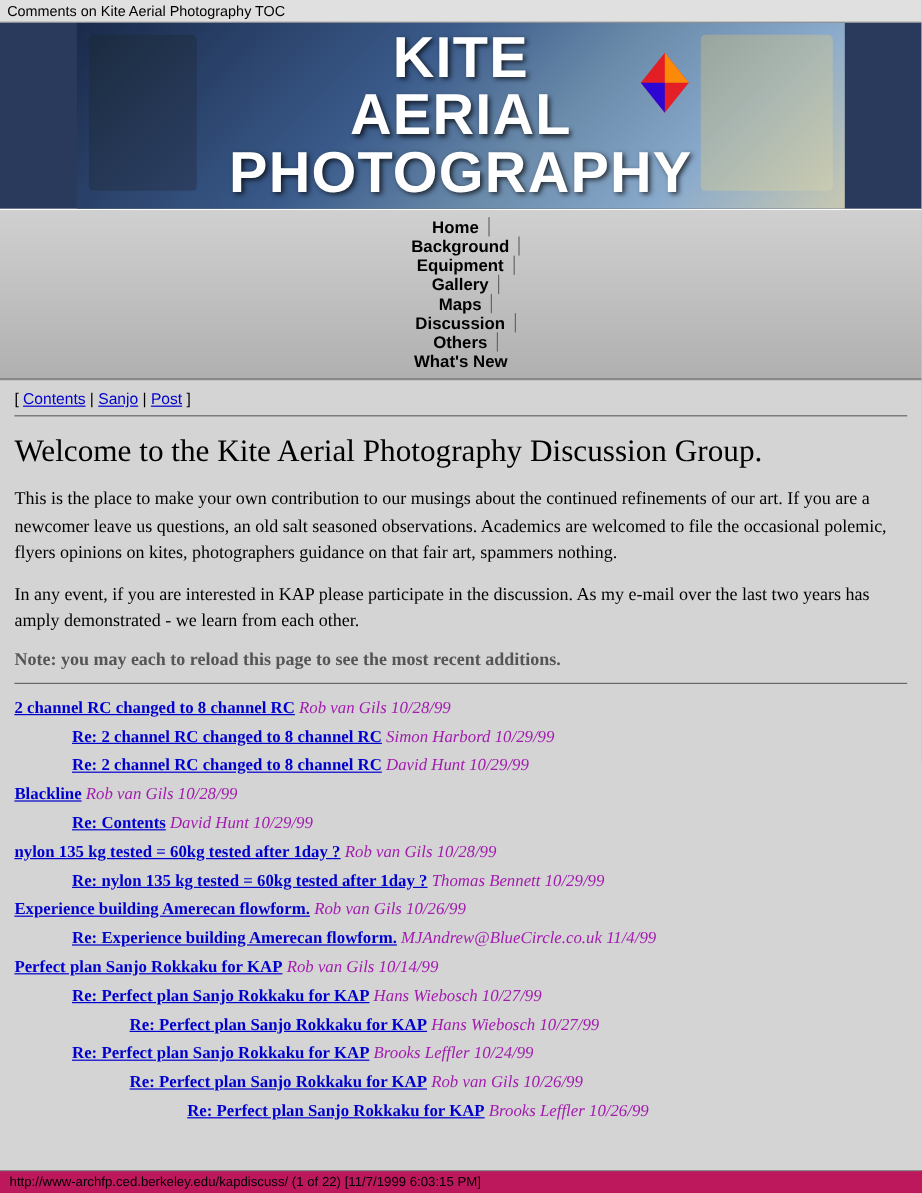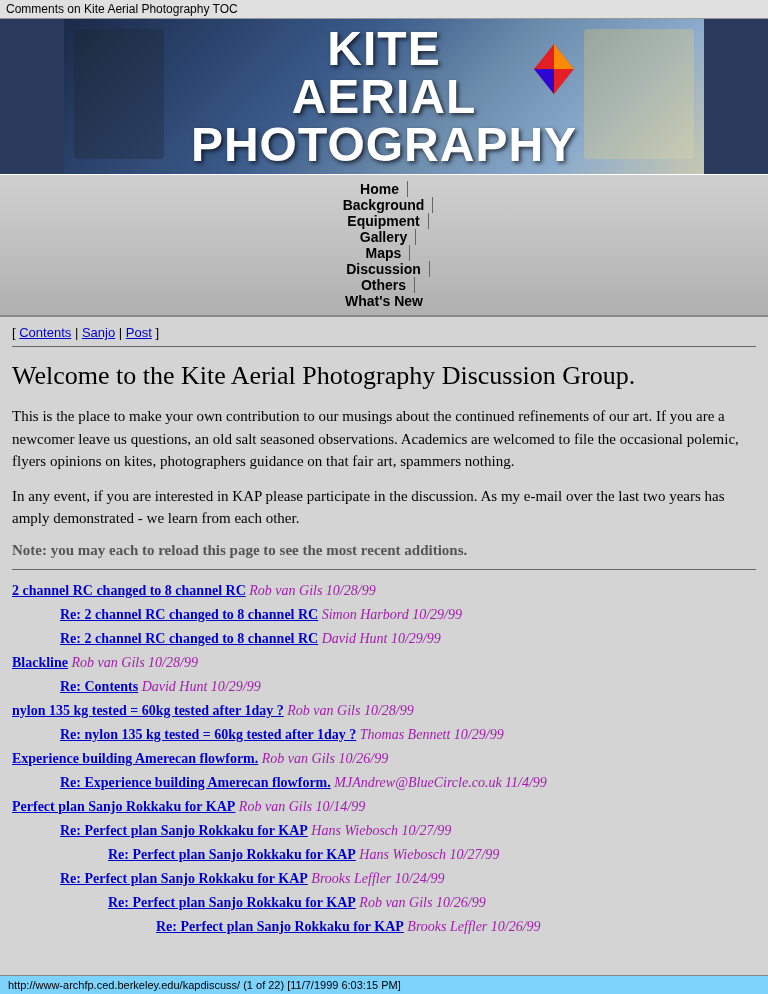--- a/index.html
+++ b/index.html
@@ -130,21 +130,21 @@
     }
     .thread-item .meta {
       font-style: italic;
       color: #a21caf;
       font-weight: normal;
     }
     .indent1 { margin-left: 48px; }
     .indent2 { margin-left: 96px; }
     .indent3 { margin-left: 144px; }
     #status-bar {
-      background-color: #7dd3fc;
+      background-color: #be185d;
       border-top: 1px solid #888;
       padding: 3px 8px;
       font-family: Arial, sans-serif;
       font-size: 11px;
       color: #000;
       position: fixed;
       bottom: 0;
       width: 768px;
     }
   </style>

